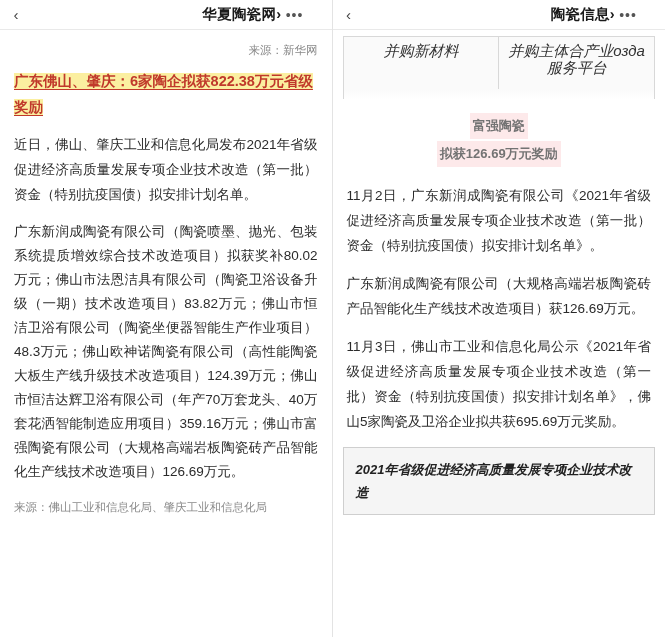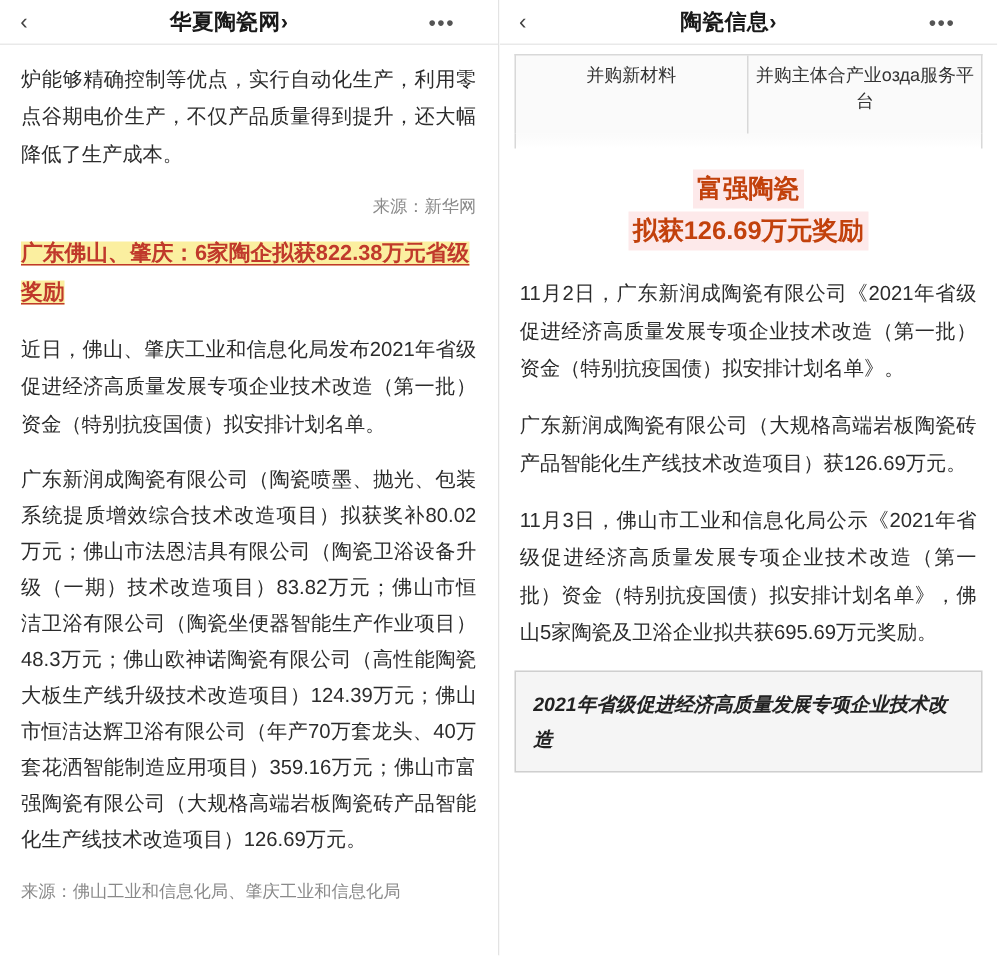--- a/index.html
+++ b/index.html
@@ -41,21 +41,21 @@
   }
   .tb-back {
     width: 16px;
     font-size: 15px;
     color: #444;
     line-height: 1;
     text-align: center;
   }
   .tb-title {
     flex: 1;
-    text-align: center;
+    text-align: right;
     font-size: 14.5px;
     font-weight: bold;
     color: #1a1a1a;
     letter-spacing: 0.3px;
     white-space: nowrap;
     overflow: hidden;
   }
   .tb-dots {
     width: 26px;
     text-align: center;
@@ -113,48 +113,49 @@
   
   .table-strip {
     display: flex;
     border: 1px solid #d8d8d8;
     border-bottom: none;
     margin: 6px 10px 0 10px;
     background: #fafafa;
   }
   .table-strip .cell {
     flex: 1;
-    font-size: 12px;
+    font-size: 15px;
     line-height: 17px;
     color: #333;
     padding: 5px 4px;
     text-align: center;
     border-right: 1px solid #d8d8d8;
     box-sizing: border-box;
     overflow: hidden;
     height: 52px;
+    font-style: italic;
   }
   .table-strip .cell:last-child { border-right: none; }
   .table-fade {
     height: 10px;
     margin: 0 10px;
     background: linear-gradient(to bottom, rgba(250,250,250,1), rgba(255,255,255,1));
     border-left: 1px solid #d8d8d8;
     border-right: 1px solid #d8d8d8;
   }
 
   .hl-block {
     text-align: center;
     margin: 14px 0 16px 0;
   }
   .hl-line {
     display: inline-block;
-    font-size: 17px;
-    font-weight: bold;
-    color: #c2410c;
+    font-size: 13px;
+    font-weight: bold;
+    color: #737373;
     background: #fde9ea;
     line-height: 26px;
     padding: 0 3px;
   }
   .hl-line.second { margin-top: 2px; }
 
   .boxed-note {
     margin: 10px 10px 0 10px;
     border: 1px solid #cfcfcf;
     background: #f5f5f5;
@@ -182,21 +183,20 @@
       <span class="tb-back">‹</span>
       <span class="tb-title">
         <span>华夏陶瓷网</span><span>›</span>
       </span>
       <span class="tb-dots">•••</span>
       <span class="tb-spacer"></span>
     </div>
 
     <div class="content">
 
-      <p class="para">炉能够精确控制等优点，实行自动化生产，利用零点谷期电价生产，不仅产品质量得到提升，还大幅降低了生产成本。</p>
 
       <p class="source">来源：新华网</p>
 
       <div class="headline-wrap">
         <span class="headline">广东佛山、肇庆：6家陶企拟获822.38万元省级奖励</span>
       </div>
 
       <p class="para">近日，佛山、肇庆工业和信息化局发布2021年省级促进经济高质量发展专项企业技术改造（第一批）资金（特别抗疫国债）拟安排计划名单。</p>
 
       <p class="para tight">广东新润成陶瓷有限公司（陶瓷喷墨、抛光、包装系统提质增效综合技术改造项目）拟获奖补80.02万元；佛山市法恩洁具有限公司（陶瓷卫浴设备升级（一期）技术改造项目）83.82万元；佛山市恒洁卫浴有限公司（陶瓷坐便器智能生产作业项目）48.3万元；佛山欧神诺陶瓷有限公司（高性能陶瓷大板生产线升级技术改造项目）124.39万元；佛山市恒洁达辉卫浴有限公司（年产70万套龙头、40万套花洒智能制造应用项目）359.16万元；佛山市富强陶瓷有限公司（大规格高端岩板陶瓷砖产品智能化生产线技术改造项目）126.69万元。</p>

